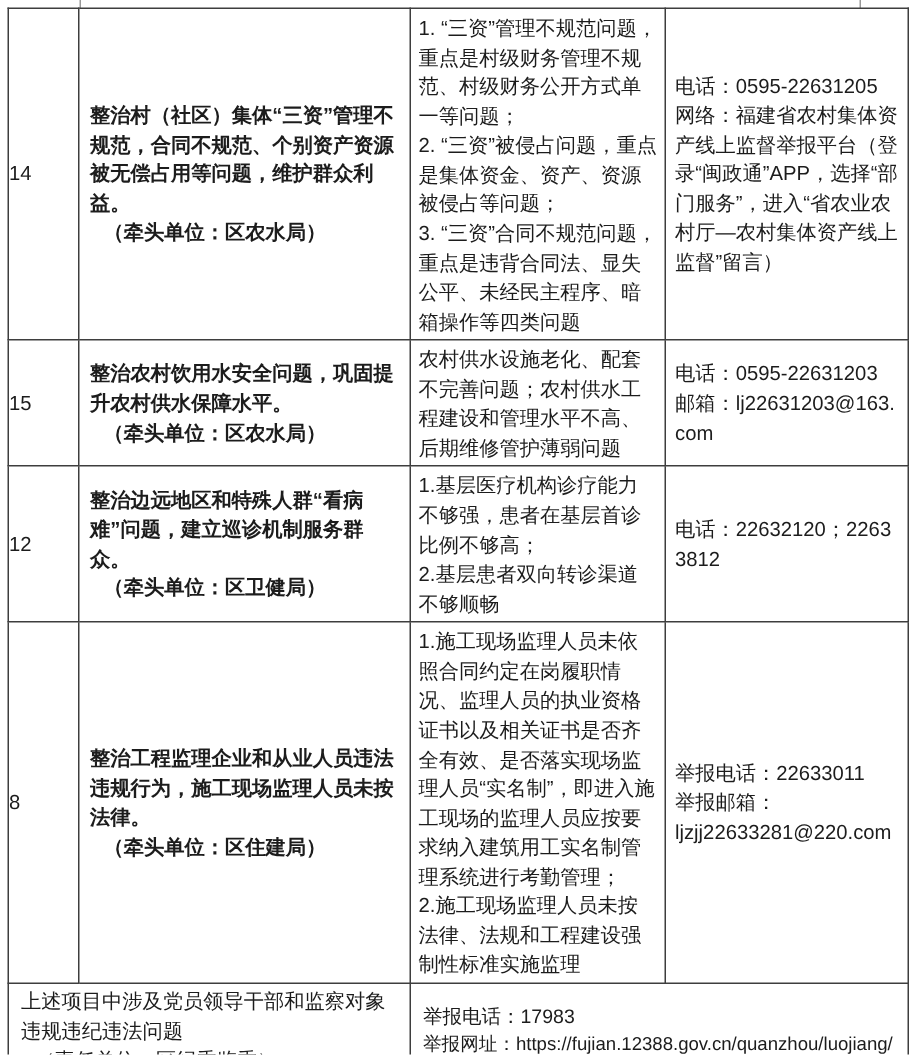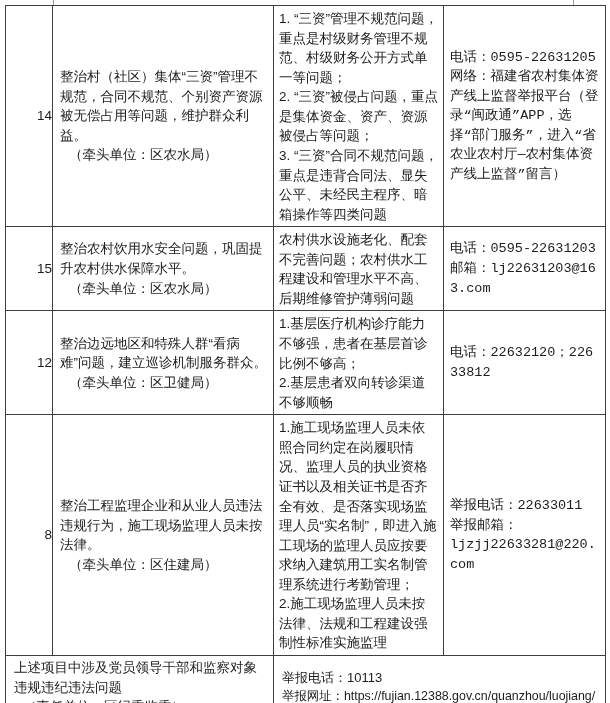--- a/index.html
+++ b/index.html
@@ -28,27 +28,27 @@
     vertical-align:middle;
     word-break:break-all;
     overflow:hidden;
     background:#ffffff;
   }
   tr.r0{height:218px}
   tr.r1{height:78px}
   tr.r2{height:100px}
   tr.r3{height:236px}
   tr.rf{height:61px}
-  td.no{text-align:right;padding:0;}
-  td.item{padding-left:7px;padding-right:6px;}
+  td.no{text-align:left;padding:0;}
+  td.item{padding-left:7px;padding-right:6px;font-weight:bold;}
   td.item .unit{padding-left:9px;}
   td.problems{vertical-align:top;padding-top:3px;}
   td.problems div{margin:0;}
   td.contact{padding-left:6px;}
-  td.contact div{margin:0;font-family:Liberation Mono, monospace;}
+  td.contact div{margin:0;}
   td.footer-left{padding-left:8px;}
   td.footer-left .unit{padding-left:9px;}
   td.footer-right{padding-left:8px;font-size:13px;}
   td.footer-right .url-line{font-size:12.4px;}
   
   .stub{position:absolute;top:0;width:1px;height:6px;background:#9a9a9a;}
   .stub-a{left:53px;}
   .stub-b{left:573px;}
 </style>
 </head>
@@ -131,20 +131,20 @@
           <div>ljzjj22633281@220.com</div>
         </td>
       </tr>
 
       <tr class="rf">
         <td class="footer-left" colspan="2">
           <div>上述项目中涉及党员领导干部和监察对象违规违纪违法问题</div>
           <div class="unit">（责任单位：区纪委监委）</div>
         </td>
         <td class="footer-right" colspan="2">
-          <div>举报电话：10113</div>
+          <div>举报电话：17983</div>
           <div class="url-line">举报网址：https://fujian.12388.gov.cn/quanzhou/luojiang/</div>
         </td>
       </tr>
 
     </tbody>
   </table>
 </div>
 
 </body></html>

